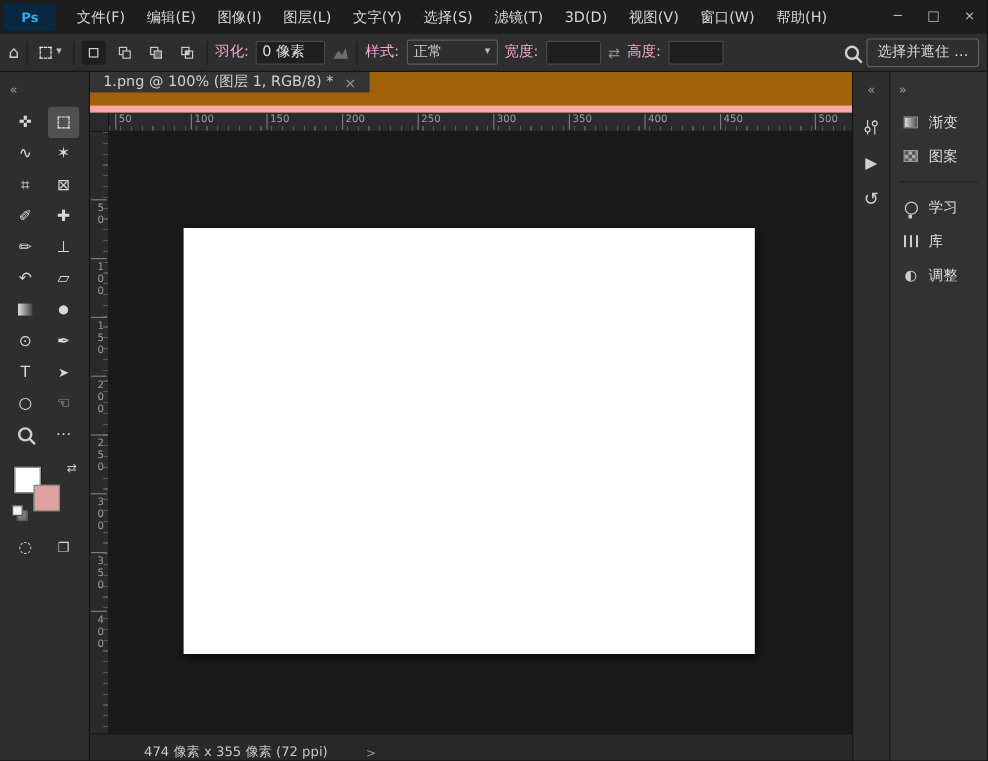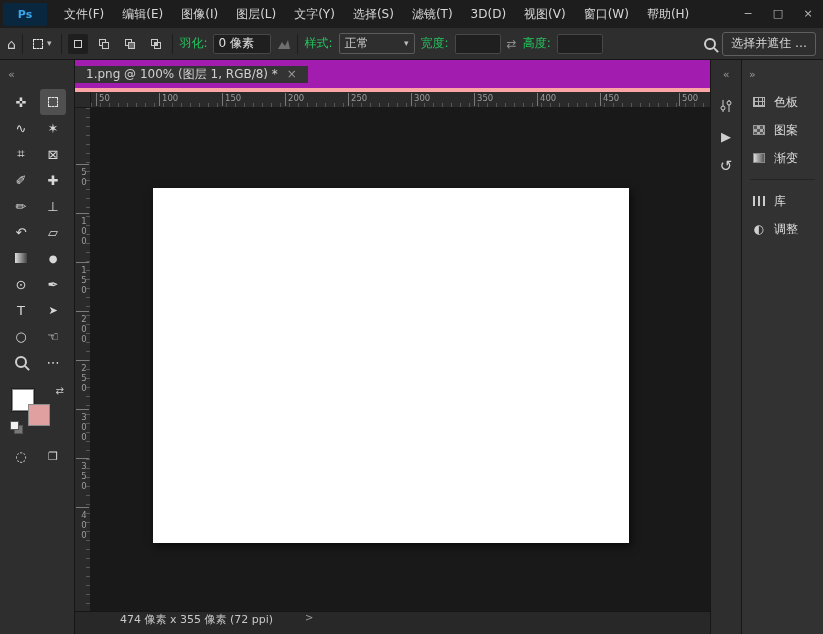--- a/index.html
+++ b/index.html
@@ -16,21 +16,21 @@
   
   .optionsbar{position:absolute;top:28px;left:0;right:0;height:32px;background:#2e2e2e;border-bottom:1px solid #161616;
               display:flex;align-items:center;gap:6px;padding:0 7px;font-size:12px;box-sizing:border-box;}
   .sep{width:1px;height:20px;background:#1d1d1d;flex:none;}
   .opt-glyph{color:#cfcfcf;font-size:14px;line-height:1;}
   .tool-preset{display:flex;align-items:center;gap:4px;padding:3px 4px;border-radius:2px;}
   .marquee-shape{display:inline-block;width:10px;height:10px;border:1px dashed #e2e2e2;box-sizing:border-box;}
   .caret{font-size:9px;color:#bbbbbb;line-height:1;}
   .mode-btn{width:20px;height:20px;display:flex;align-items:center;justify-content:center;border-radius:2px;flex:none;}
   .mode-btn.active{background:#1e1e1e;}
-  .opt-label{color:#22c55e;flex:none;}
+  .opt-label{color:#f9a8d4;flex:none;}
   .opt-input{width:58px;height:20px;background:#1f1f1f;border:1px solid #474747;color:#e0e0e0;font-size:12px;
              padding:0 4px;box-sizing:border-box;border-radius:2px;font-family:inherit;}
   .opt-input.narrow{width:46px;}
   .opt-select{display:flex;align-items:center;justify-content:space-between;width:76px;height:21px;border:1px solid #5a5a5a;
               background:#2e2e2e;padding:0 5px;border-radius:2px;box-sizing:border-box;flex:none;}
   .zoom-shape{display:inline-block;width:8px;height:8px;border:2px solid #cfcfcf;border-radius:50%;position:relative;flex:none;}
   .zoom-shape::after{content:"";position:absolute;width:6px;height:2px;background:#cfcfcf;right:-5px;bottom:-3px;transform:rotate(45deg);}
   .sam-btn{border:1px solid #5f5f5f;border-radius:3px;height:22px;padding:0 8px;display:flex;align-items:center;
            white-space:nowrap;color:#d6d6d6;flex:none;text-align:center;}
   .push-right{margin-left:auto;}
@@ -45,40 +45,40 @@
   .swatches{position:relative;width:54px;height:46px;margin:12px auto 0;}
   .fg-swatch{position:absolute;left:2px;top:2px;width:20px;height:20px;background:#ffffff;border:1px solid #8a8a8a;box-shadow:0 0 0 1px #1f1f1f;}
   .bg-swatch{position:absolute;left:18px;top:17px;width:20px;height:20px;background:#e0a0a0;border:1px solid #8a8a8a;}
   .mini-swatch{position:absolute;left:0;bottom:0;width:12px;height:12px;}
   .mini-swatch::before{content:"";position:absolute;left:0;top:0;width:7px;height:7px;background:#f2f2f2;border:1px solid #555;z-index:2;}
   .mini-swatch::after{content:"";position:absolute;left:4px;top:4px;width:7px;height:7px;background:#777;border:1px solid #555;}
   .swap-glyph{position:absolute;right:0;top:-2px;font-size:10px;color:#cccccc;}
   .tool-row2{display:grid;grid-template-columns:26px 26px;justify-content:center;column-gap:6px;margin-top:10px;}
   
   .docarea{position:absolute;left:75px;top:60px;right:113px;bottom:0;display:flex;flex-direction:column;}
-  .tabbar{height:28px;background:#a21caf;border-bottom:4px solid #fca5a5;display:flex;align-items:center;flex:none;}
+  .tabbar{height:28px;background:#a16207;border-bottom:6px solid #fca5a5;display:flex;align-items:flex-start;flex:none;}
   .tab{display:flex;align-items:center;gap:9px;padding:0 11px;background:#343434;font-size:12px;color:#d0d0d0;}
   .tab-close{color:#999999;font-size:12px;}
   .viewport{flex:1;position:relative;background:#191919;overflow:hidden;}
   .ruler-corner{position:absolute;left:0;top:0;width:16px;height:16px;background:#2a2a2a;border-right:1px solid #191919;border-bottom:1px solid #191919;box-sizing:border-box;}
   .ruler-h{position:absolute;left:16px;right:0;top:0;height:16px;background-color:#2a2a2a;
            background-image:repeating-linear-gradient(to right,#565656 0 1px,transparent 1px 9px);
            background-size:100% 4px;background-position:0 100%;background-repeat:no-repeat;
            border-bottom:1px solid #191919;box-sizing:border-box;}
   .ruler-h .lbl{position:absolute;top:1px;height:13px;border-left:1px solid #7a7a7a;padding-left:2px;
                 font-size:8.5px;color:#9c9c9c;line-height:10px;}
   .ruler-v{position:absolute;left:0;top:16px;bottom:0;width:16px;background-color:#2a2a2a;
            background-image:repeating-linear-gradient(to bottom,#565656 0 1px,transparent 1px 9px);
            background-size:4px 100%;background-position:100% 0;background-repeat:no-repeat;
            border-right:1px solid #191919;box-sizing:border-box;}
   .ruler-v .lbl{position:absolute;left:1px;width:13px;border-top:1px solid #7a7a7a;padding-top:2px;
                 font-size:8.5px;color:#9c9c9c;writing-mode:vertical-rl;text-orientation:upright;letter-spacing:0;}
   .white-canvas{position:absolute;left:78px;top:96px;width:476px;height:355px;background:#ffffff;
                 box-shadow:2px 3px 8px rgba(0,0,0,0.65);}
-  .statusbar{height:22px;background:#282828;border-top:1px solid #161616;display:flex;align-items:flex-start;gap:32px;
+  .statusbar{height:22px;background:#282828;border-top:1px solid #161616;display:flex;align-items:flex-end;gap:32px;
              padding-left:45px;font-size:11px;color:#c8c8c8;flex:none;}
   .status-chevron{color:#9a9a9a;font-size:10px;}
   
   .iconstrip{position:absolute;top:60px;right:81px;width:32px;bottom:0;background:#2e2e2e;
              border-left:1px solid #161616;border-right:1px solid #161616;box-sizing:border-box;}
   .strip-header{height:28px;display:flex;align-items:center;justify-content:center;color:#9a9a9a;font-size:11px;}
   .strip-btn{width:24px;height:24px;margin:6px auto;display:flex;align-items:center;justify-content:center;
              color:#cfcfcf;font-size:13px;border-radius:3px;}
   .rightpanel{position:absolute;top:60px;right:0;width:81px;bottom:0;background:#323232;box-sizing:border-box;}
   .rp-header{height:28px;display:flex;align-items:center;padding-left:7px;color:#9a9a9a;font-size:11px;}
@@ -321,37 +321,37 @@
       <span style="font-size:15px">↺</span>
     </div>
   </div>
 
   <div class="rightpanel">
     <div class="rp-header">
       <span>»</span>
     </div>
     <div class="rp-item">
       <span class="rp-icon">
-          <span class="swatch-grid"></span>
+          <span class="grad-sq"></span>
         </span>
-      <span>色板</span>
+      <span>渐变</span>
     </div>
     <div class="rp-item">
       <span class="rp-icon">
           <span class="pattern-sq"></span>
         </span>
       <span>图案</span>
     </div>
+    <div class="rp-divider"></div>
     <div class="rp-item">
       <span class="rp-icon">
-          <span class="grad-sq"></span>
+          <span class="bulb"></span>
         </span>
-      <span>渐变</span>
-    </div>
-    <div class="rp-divider"></div>
+      <span>学习</span>
+    </div>
     <div class="rp-item">
       <span class="rp-icon">
           <span class="lib-shape"></span>
         </span>
       <span>库</span>
     </div>
     <div class="rp-item">
       <span class="rp-icon">◐</span>
       <span>调整</span>
     </div>

